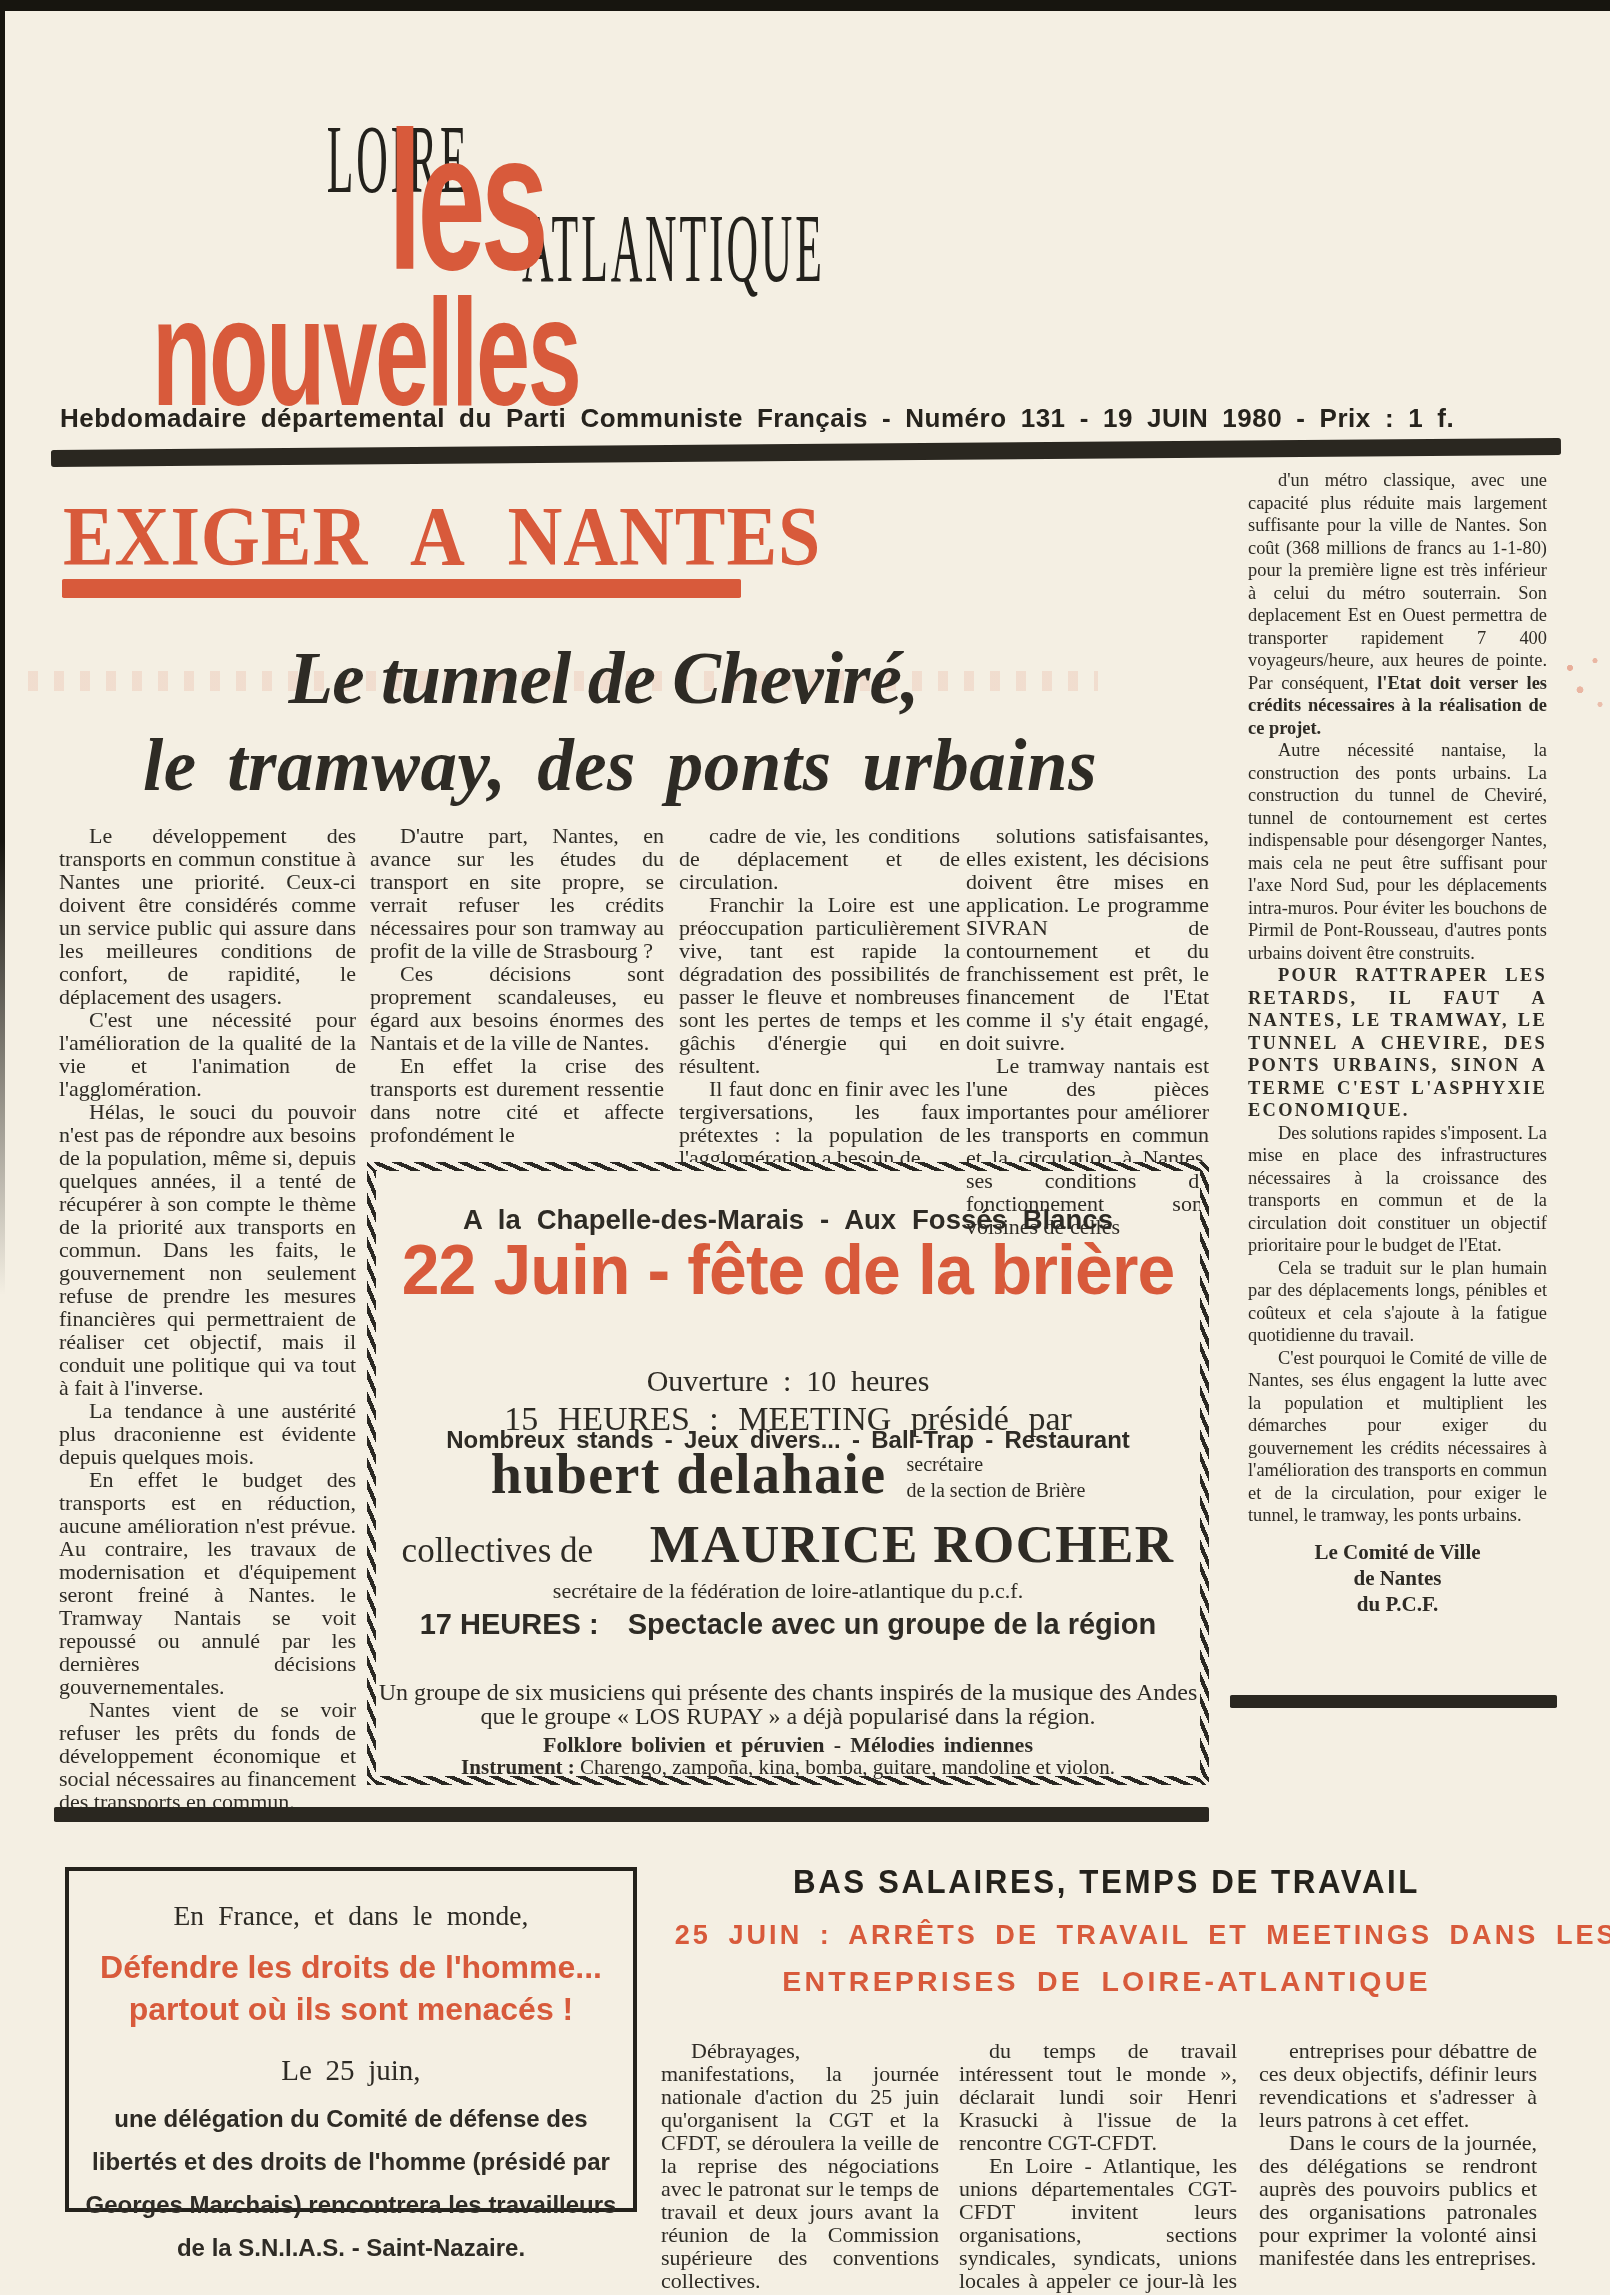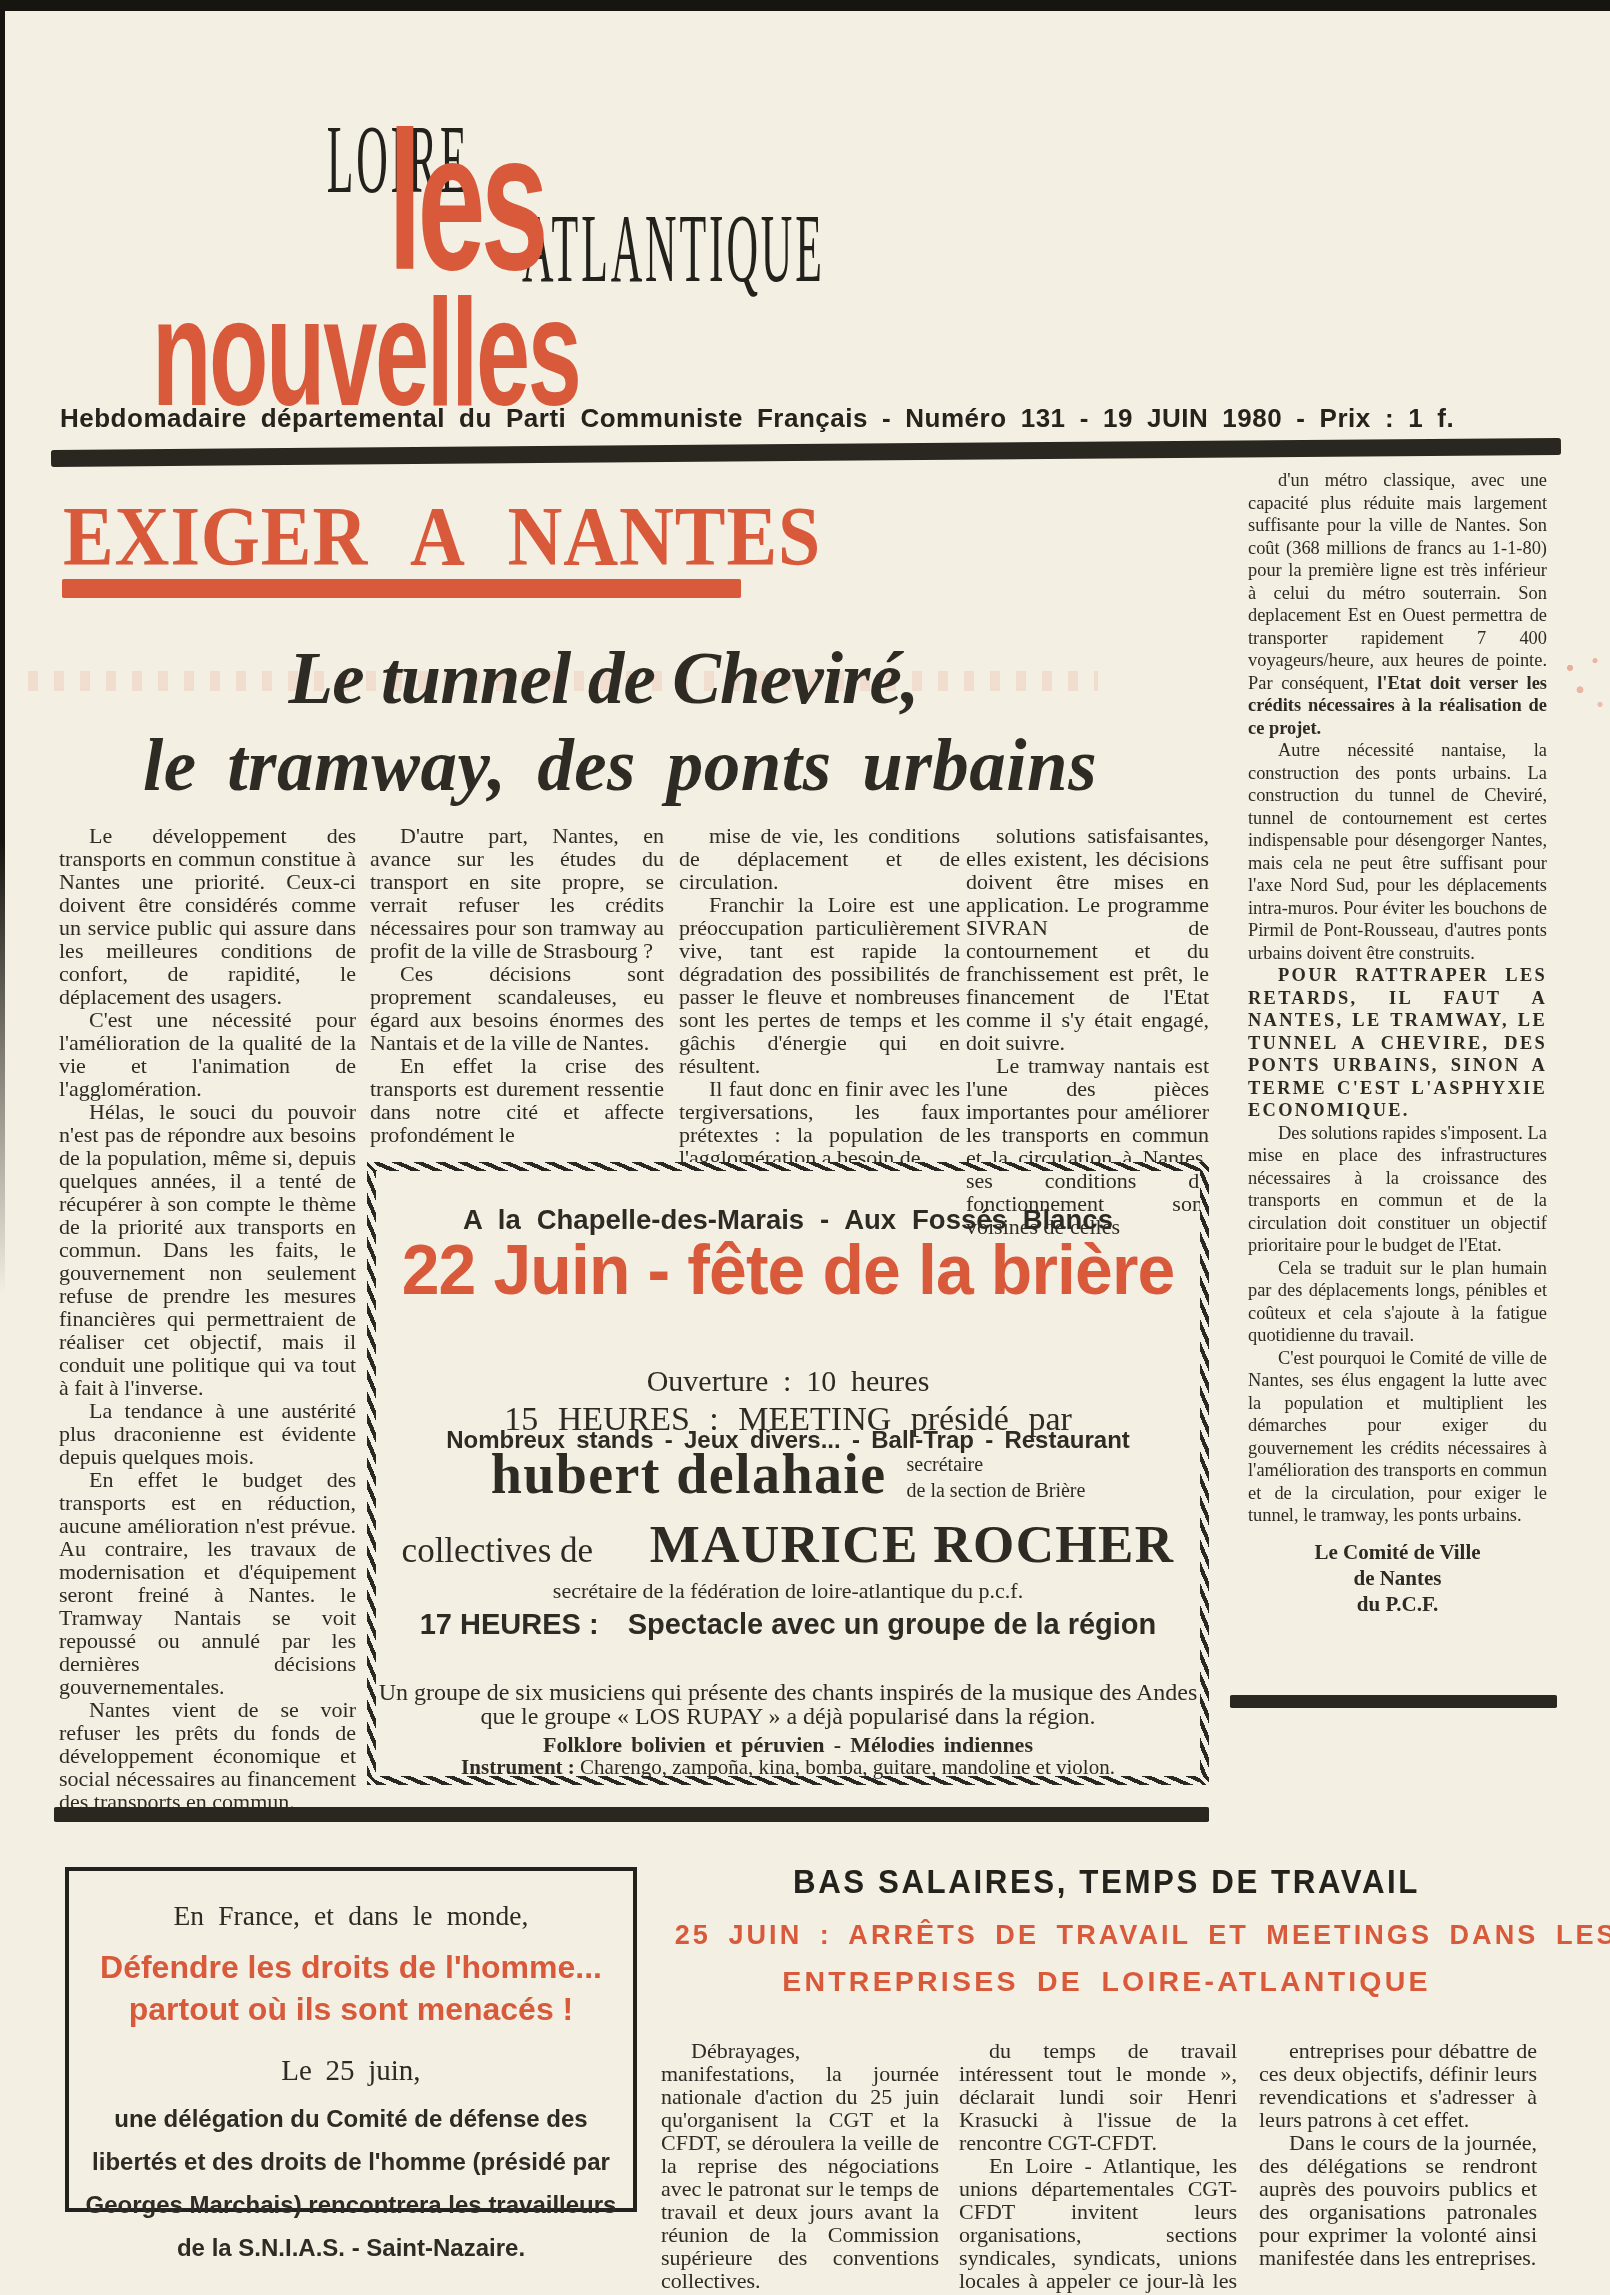--- a/index.html
+++ b/index.html
@@ -153,21 +153,21 @@
         <p>La tendance à une austérité plus draconienne est évidente depuis quelques mois.</p>
         <p>En effet le budget des transports est en réduction, aucune amélioration n'est prévue. Au contraire, les travaux de modernisation et d'équipement seront freiné à Nantes. le Tramway Nantais se voit repoussé ou annulé par les dernières décisions gouvernementales.</p>
         <p>Nantes vient de se voir refuser les prêts du fonds de développement économique et social nécessaires au financement des transports en commun.</p>
       </div>
     <div class="bodytext col2">
         <p>D'autre part, Nantes, en avance sur les études du transport en site propre, se verrait refuser les crédits nécessaires pour son tramway au profit de la ville de Strasbourg ?</p>
         <p>Ces décisions sont proprement scandaleuses, eu égard aux besoins énormes des Nantais et de la ville de Nantes.</p>
         <p>En effet la crise des transports est durement ressentie dans notre cité et affecte profondément le</p>
       </div>
     <div class="bodytext col3">
-        <p>mise de vie, les conditions de déplacement et de circulation.</p>
+        <p>cadre de vie, les conditions de déplacement et de circulation.</p>
         <p>Franchir la Loire est une préoccupation particulièrement vive, tant est rapide la dégradation des possibilités de passer le fleuve et nombreuses sont les pertes de temps et les gâchis d'énergie qui en résultent.</p>
         <p>Il faut donc en finir avec les tergiversations, les faux prétextes : la population de l'agglomération a besoin de</p>
       </div>
     <div class="bodytext col4">
         <p>solutions satisfaisantes, elles existent, les décisions doivent être mises en application. Le programme SIVRAN de contournement et du franchissement est prêt, le financement de l'Etat comme il s'y était engagé, doit suivre.</p>
         <p>Le tramway nantais est l'une des pièces importantes pour améliorer les transports en commun et la circulation à Nantes, ses conditions de fonctionnement sont voisines de celles</p>
       </div>
 
     <div class="col5">
       <p><span>d'un métro classique, avec une capacité plus réduite mais largement suffisante pour la ville de Nantes. Son coût (368 millions de francs au 1-1-80) pour la première ligne est très inférieur à celui du métro souterrain. Son deplacement Est en Ouest permettra de transporter rapidement 7 400 voyageurs/heure, aux heures de pointe. Par conséquent, </span><b>l'Etat doit verser les crédits nécessaires à la réalisation de ce projet.</b></p>

